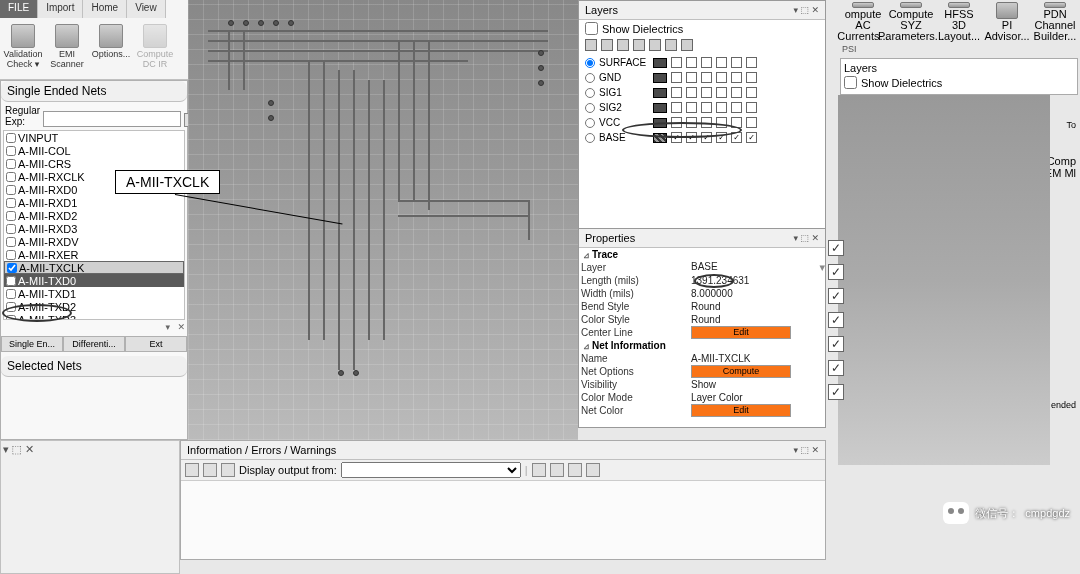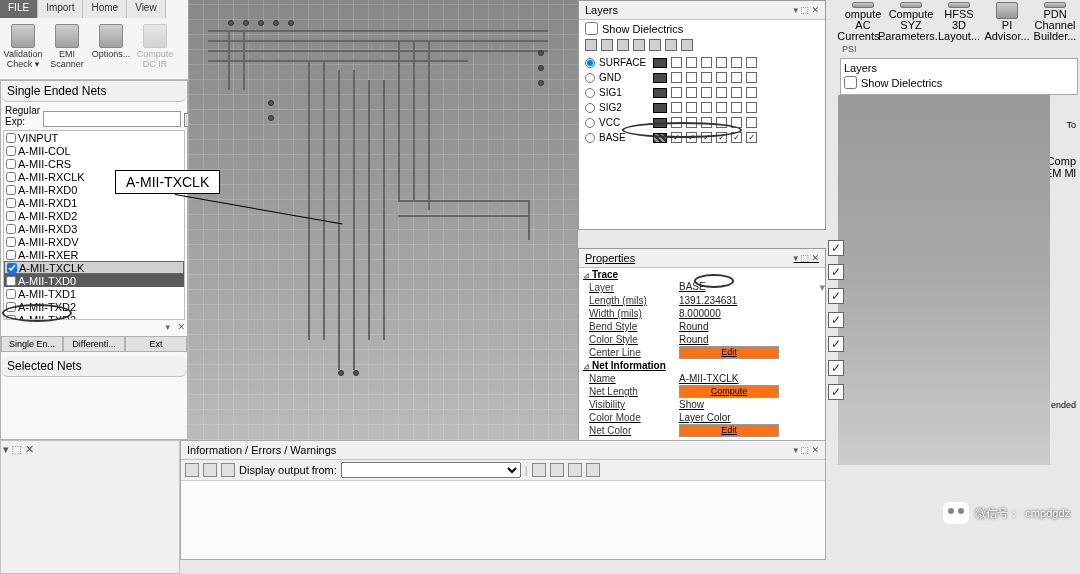--- a/index.html
+++ b/index.html
@@ -61,25 +61,25 @@
 .layer-rows { padding: 2px 6px; }
 .layer-row { display: flex; align-items: center; height: 15px; gap: 4px; }
 .layer-row input[type=radio] { width: 10px; height: 10px; }
 .layer-name { width: 50px; font-size: 10px; }
 .swatch { width: 14px; height: 10px; background: #4a4a4a; border: 1px solid #000; }
 .swatch.pattern { background: repeating-linear-gradient(45deg,#333 0 2px,#999 2px 4px); }
 .cbox { width: 11px; height: 11px; border: 1px solid #666; cursor: pointer; display: inline-flex; align-items: center; justify-content: center; font-size: 8px; }
 .cbox.on::after { content: "✓"; }
 
 
-.props-panel { position: absolute; left: 578px; top: 248px; width: 248px; height: 200px; background: #fff; border: 1px solid #999; text-decoration: underline; }
+.props-panel { position: absolute; left: 578px; top: 228px; width: 248px; height: 200px; background: #fff; border: 1px solid #999; }
 .prop-group-title { font-weight: bold; font-size: 10px; padding: 1px 4px; }
 .prop-group-title::before { content: "⊿ "; font-size: 8px; color: #666; }
 .prop-row { display: flex; height: 13px; align-items: center; }
-.prop-label { width: 100px; padding-left: 10px; font-size: 10px; color: #333; }
+.prop-label { width: 112px; padding-left: 2px; font-size: 10px; color: #333; }
 .prop-value { flex: 1; font-size: 10px; color: #222; }
 .prop-btn { width: 100px; height: 13px; font-size: 9px; text-align: center; background: #f97316; border: 1px solid #999; cursor: pointer; }
 
 
 .right-tools { position: absolute; left: 838px; top: 0; width: 242px; height: 100%; background: #e8e8e8; }
 .tool-row { display: flex; gap: 2px; padding: 2px; flex-wrap: wrap; }
 .tool-btn { width: 46px; height: 40px; display: flex; flex-direction: column; align-items: center; font-size: 8px; text-align: center; cursor: pointer; line-height: 1; }
 .tool-btn-icon { width: 22px; height: 22px; background: linear-gradient(#ccc,#999); border: 1px solid #777; border-radius: 2px; margin-bottom: 1px; }
 .group-label { font-size: 9px; color: #555; padding-left: 4px; }
 .side-layers { margin: 4px 2px; border: 1px solid #aaa; background: #fff; padding: 3px; font-size: 10px; }
@@ -378,21 +378,21 @@
       <div class="prop-row">
         <span class="prop-label">Center Line</span>
         <span class="prop-btn">Edit</span>
       </div>
       <div class="prop-group-title">Net Information</div>
       <div class="prop-row">
         <span class="prop-label">Name</span>
         <span class="prop-value">A-MII-TXCLK</span>
       </div>
       <div class="prop-row">
-        <span class="prop-label">Net Length</span>
+        <span class="prop-label">Net Options</span>
         <span class="prop-btn">Compute</span>
       </div>
       <div class="prop-row">
         <span class="prop-label">Visibility</span>
         <span class="prop-value">Show</span>
       </div>
       <div class="prop-row">
         <span class="prop-label">Color Mode</span>
         <span class="prop-value">Layer Color</span>
       </div>

